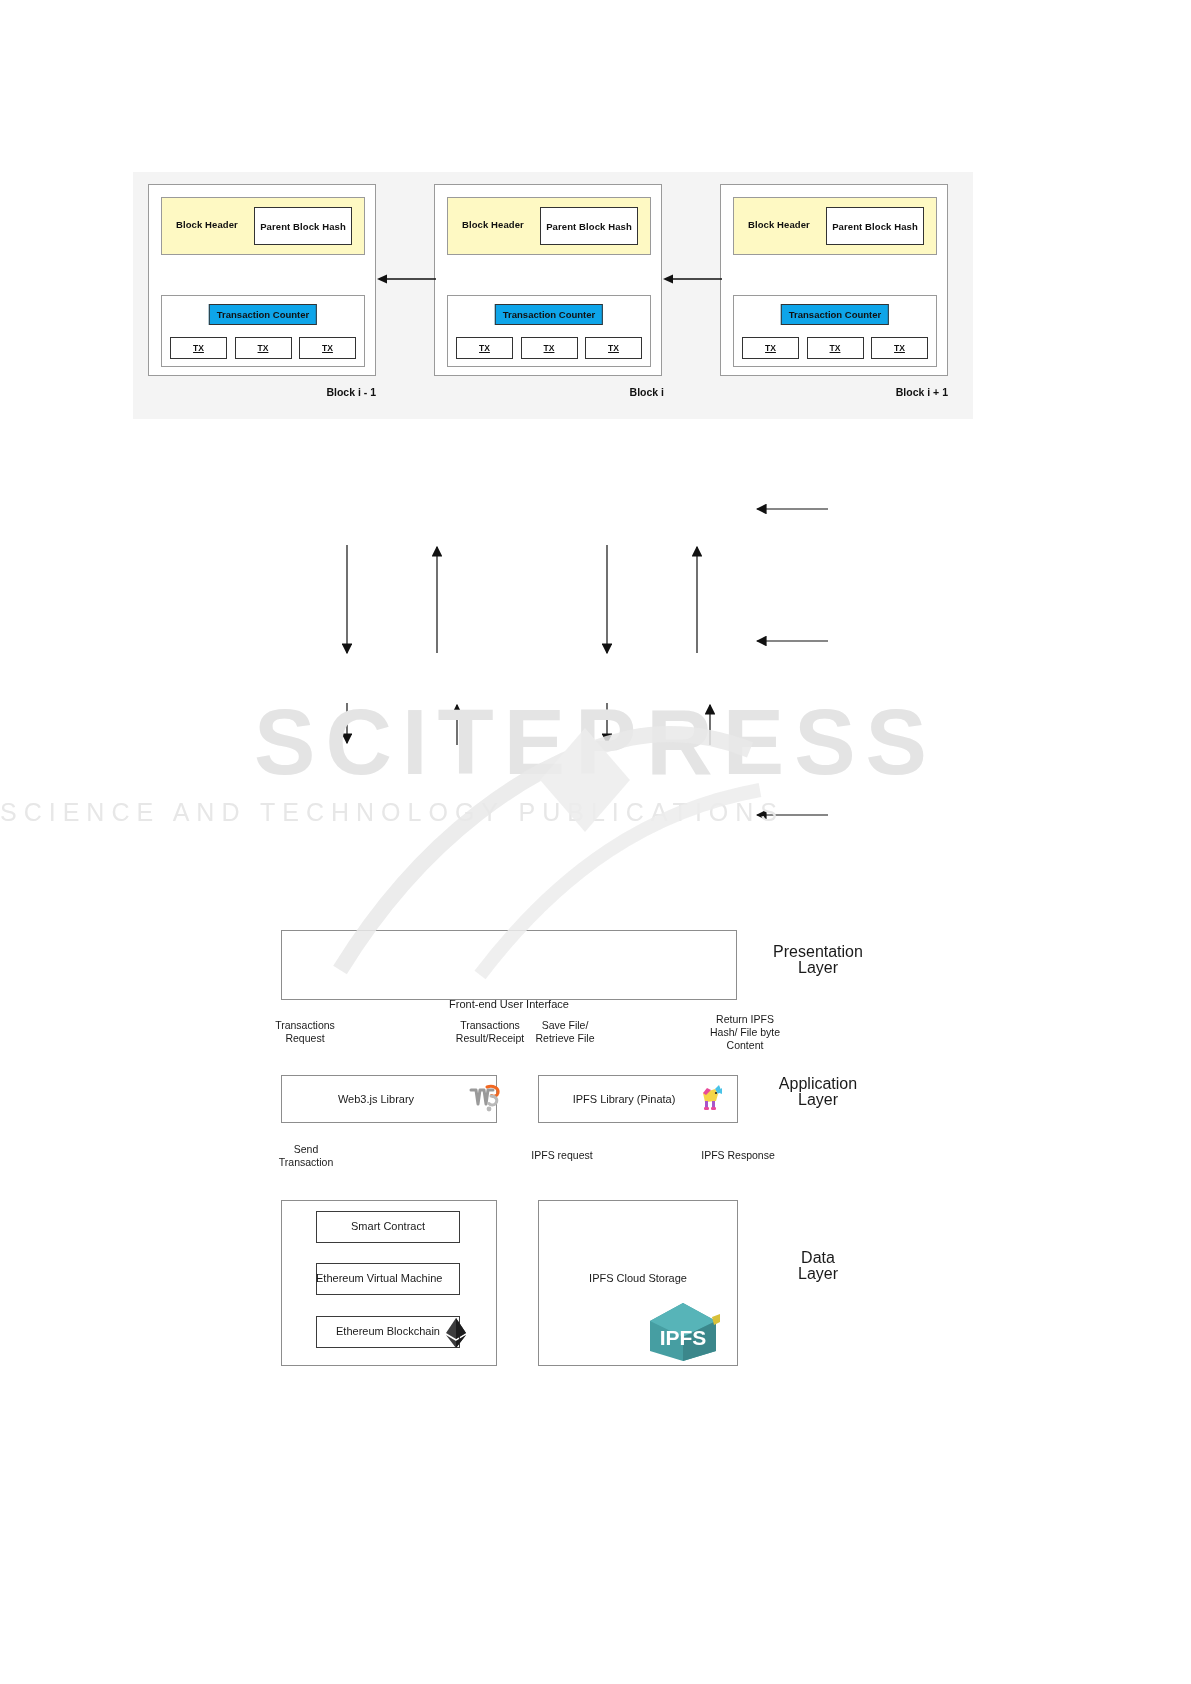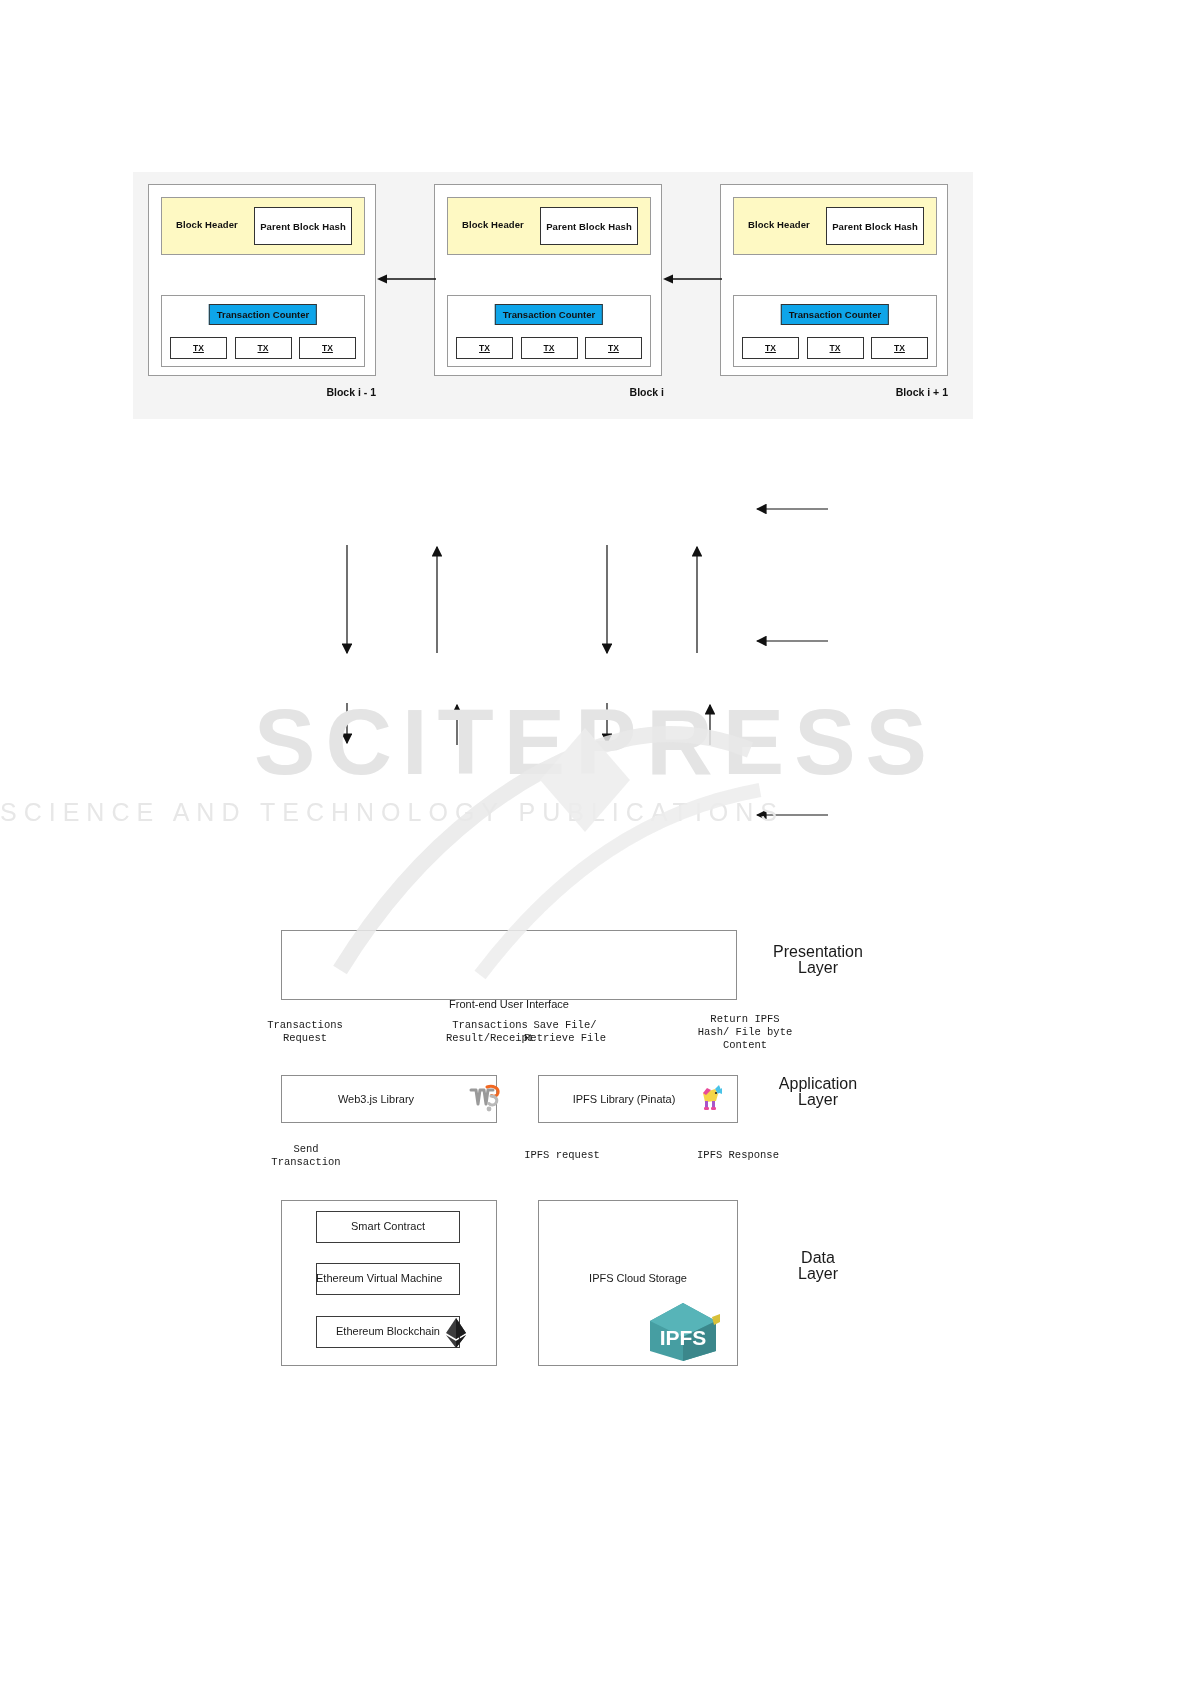--- a/index.html
+++ b/index.html
@@ -181,21 +181,20 @@
     color: #1a1a1a;
     white-space: nowrap;
   }
   .edge-label {
     position: absolute;
     font-size: 10.5px;
     line-height: 13px;
     color: #1a1a1a;
     text-align: center;
     white-space: pre-line;
-    font-family: Liberation Mono, monospace;
   }
   .layer-label {
     position: absolute;
     font-size: 16px;
     line-height: 16px;
     color: #1a1a1a;
     text-align: center;
     white-space: pre-line;
   }
   .logo { position: absolute; }

